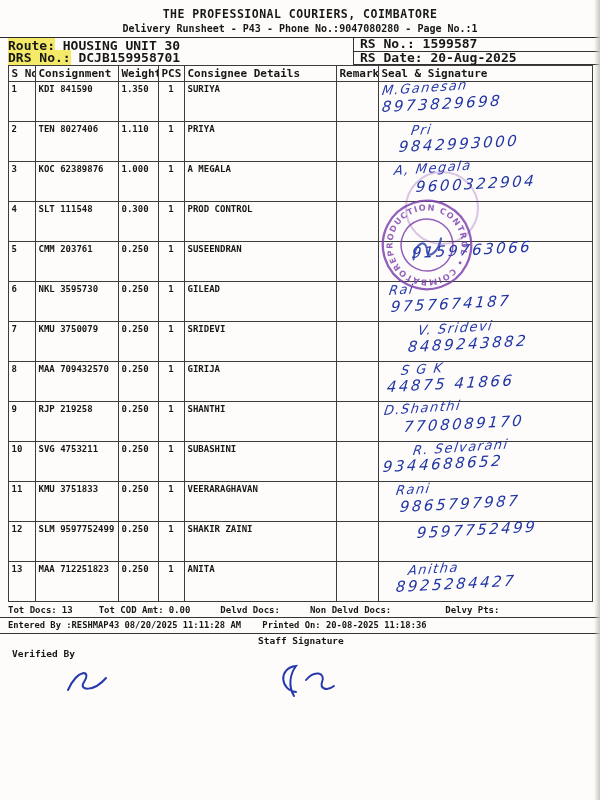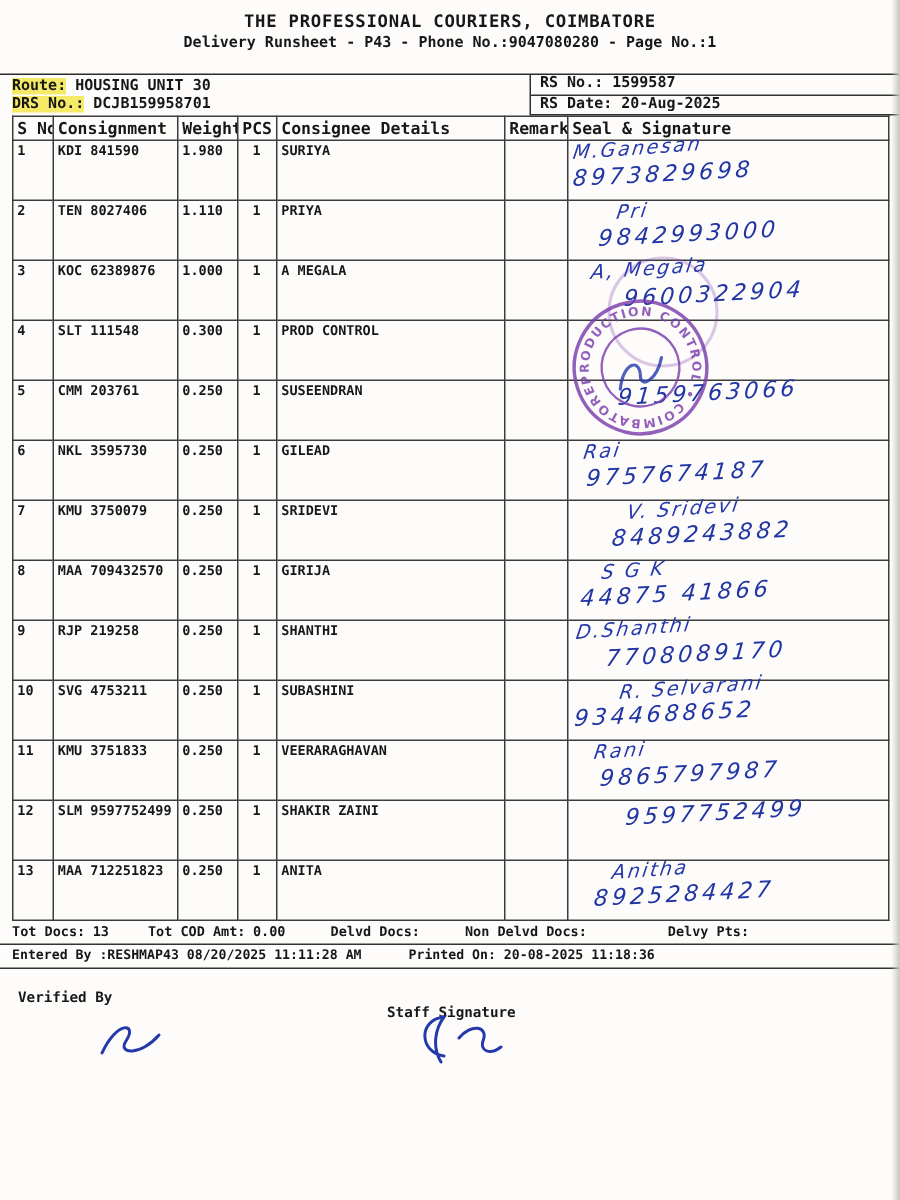--- a/index.html
+++ b/index.html
@@ -5,23 +5,23 @@
   html,body{margin:0;padding:0}
   body{
     width:600px;height:800px;position:relative;overflow:hidden;
     background:#fdfcfa;color:#171717;
     font-family:"DejaVu Sans Mono",monospace;font-weight:bold;
   }
   .page-edge{position:absolute;right:0;top:0;width:6px;height:100%;
     background:linear-gradient(to left,#c9c6c0,rgba(201,198,192,0));pointer-events:none}
 
   .title{text-align:center;font-size:11.5px;padding-top:7px;letter-spacing:.5px}
-  .subtitle{text-align:center;font-size:10px;margin-top:2px;padding-bottom:15px;border-bottom:1.4px solid #2b2b2b}
-
-  .info{display:flex;font-size:10px}
+  .subtitle{text-align:center;font-size:10px;margin-top:2px;padding-bottom:3px;border-bottom:1.4px solid #2b2b2b}
+
+  .info{display:flex;font-size:13px}
   .info-left{flex:1;padding:2px 0 2px 8px;line-height:11.5px}
   .info-right{width:246px;border-left:1.3px solid #333;align-self:flex-start}
   .info-right .cell{padding:1px 0 1px 6px;line-height:10.5px;border-bottom:1.3px solid #333}
   .hl{background:#f5ea67}
 
   table{border-collapse:collapse;table-layout:fixed;width:584px;margin:0 auto;font-size:9px}
   th,td{border:1.2px solid #3c3c3c;padding:2px 3px;vertical-align:top;text-align:left;overflow:hidden}
   thead th{font-size:11px;padding:1px 3px;white-space:nowrap}
   tbody tr{height:40px}
   .c-pcs{text-align:center}
@@ -40,25 +40,25 @@
     transform:rotate(-18deg);opacity:.82;pointer-events:none;z-index:5}
   .stamp-ghost{position:absolute;left:402px;top:168px;width:80px;height:80px;
     opacity:.28;pointer-events:none;z-index:4}
 
   .totals{display:flex;font-size:9px;padding:3px 20px 2px 8px;border-bottom:1.3px solid #333;white-space:nowrap}
   .totals .lab{margin-right:5px}
   .totals .gap1{margin-right:26px}
   .totals .gap2{margin-right:30px}
   .totals .gap3{margin-right:54px}
   .entered{font-size:8.8px;padding:2px 8px 3px 8px;border-bottom:1.3px solid #333;white-space:nowrap}
-  .entered .printed{margin-left:26px}
+  .entered .printed{margin-left:16px}
 
   .signoff{position:relative;height:140px;font-size:9.5px}
   .vlabel{position:absolute;left:12px;top:14px}
-  .slabel{position:absolute;left:258px;top:24px}
+  .slabel{position:absolute;left:258px;top:1px}
   .sig-verified{position:absolute;left:58px;top:26px}
   .sig-staff{position:absolute;left:262px;top:22px}
 </style>
 </head>
 <body>
 
 <div class="page-edge"></div>
 
 <div class="title">THE PROFESSIONAL COURIERS, COIMBATORE</div>
 <div class="subtitle">Delivery Runsheet - P43 - Phone No.:9047080280 - Page No.:1</div>
@@ -92,21 +92,21 @@
       <th>PCS</th>
       <th>Consignee Details</th>
       <th>Remarks</th>
       <th>Seal &amp; Signature</th>
     </tr>
   </thead>
   <tbody>
       <tr>
         <td class="c-sno">1</td>
         <td class="c-con">KDI 841590</td>
-        <td class="c-wt">1.980</td>
+        <td class="c-wt">1.350</td>
         <td class="c-pcs">1</td>
         <td class="c-name">SURIYA</td>
         <td class="c-rem"></td>
         <td class="sig-cell">
           <div class="sig-name" style="margin-left: 0px;">M.Ganesan</div>
           <div class="sig-phone" style="margin-left: 0px;">8973829698</div>
         </td>
       </tr>
       <tr>
         <td class="c-sno">2</td>

